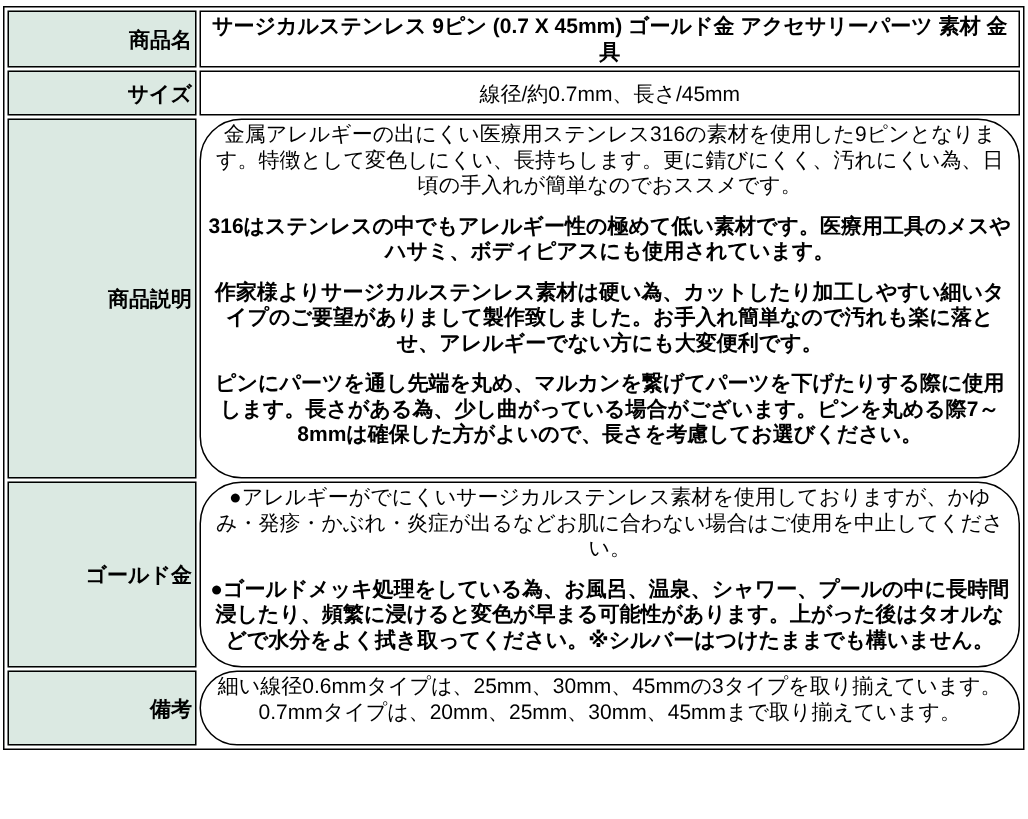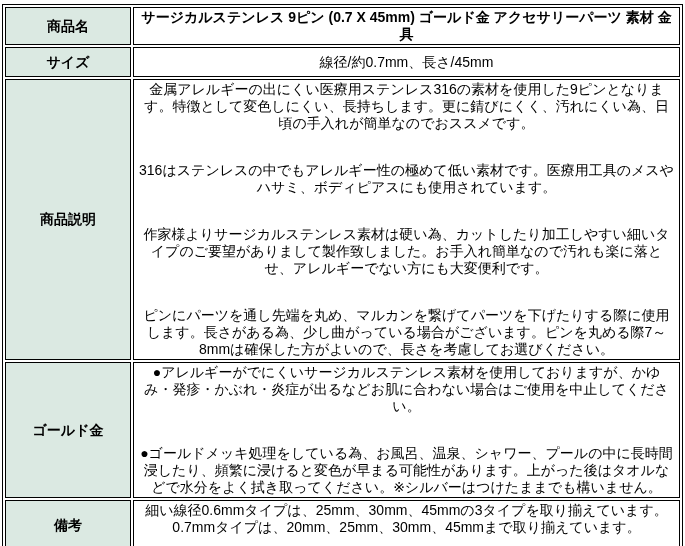--- a/index.html
+++ b/index.html
@@ -20,43 +20,44 @@
   }
   .spec-table td {
     border: 1px solid #000000;
     font-size: 14px;
     line-height: 17px;
     overflow: hidden;
   }
   td.label-cell {
     width: 120px;
     background: #dbe9e2;
-    text-align: center;
+    text-align: right;
     vertical-align: middle;
     font-weight: bold;
     padding: 1px 2px;
   }
   td.value-cell {
     background: #ffffff;
     text-align: center;
     padding: 1px 5px;
   }
   td.single {
     height: 26px;
     vertical-align: middle;
   }
   td.multi {
     vertical-align: top;
+    border-radius: 28px;
   }
   td.h-desc  { height: 236px; }
   td.h-note  { height: 120px; }
   td.h-memo  { height: 46px; }
   .title-text { font-weight: bold; }
   .value-cell p { margin: 0; }
-  .value-cell p + p { margin-top: 30px; }
+  .value-cell p + p { margin-top: 10px; font-weight: bold; }
 </style>
 </head>
 <body>
 
 <table class="spec-table">
   <tbody>
     <tr>
       <td class="label-cell single">商品名</td>
       <td class="value-cell single">
         <span class="title-text">サージカルステンレス 9ピン (0.7 X 45mm) ゴールド金 アクセサリーパーツ 素材 金具</span>

